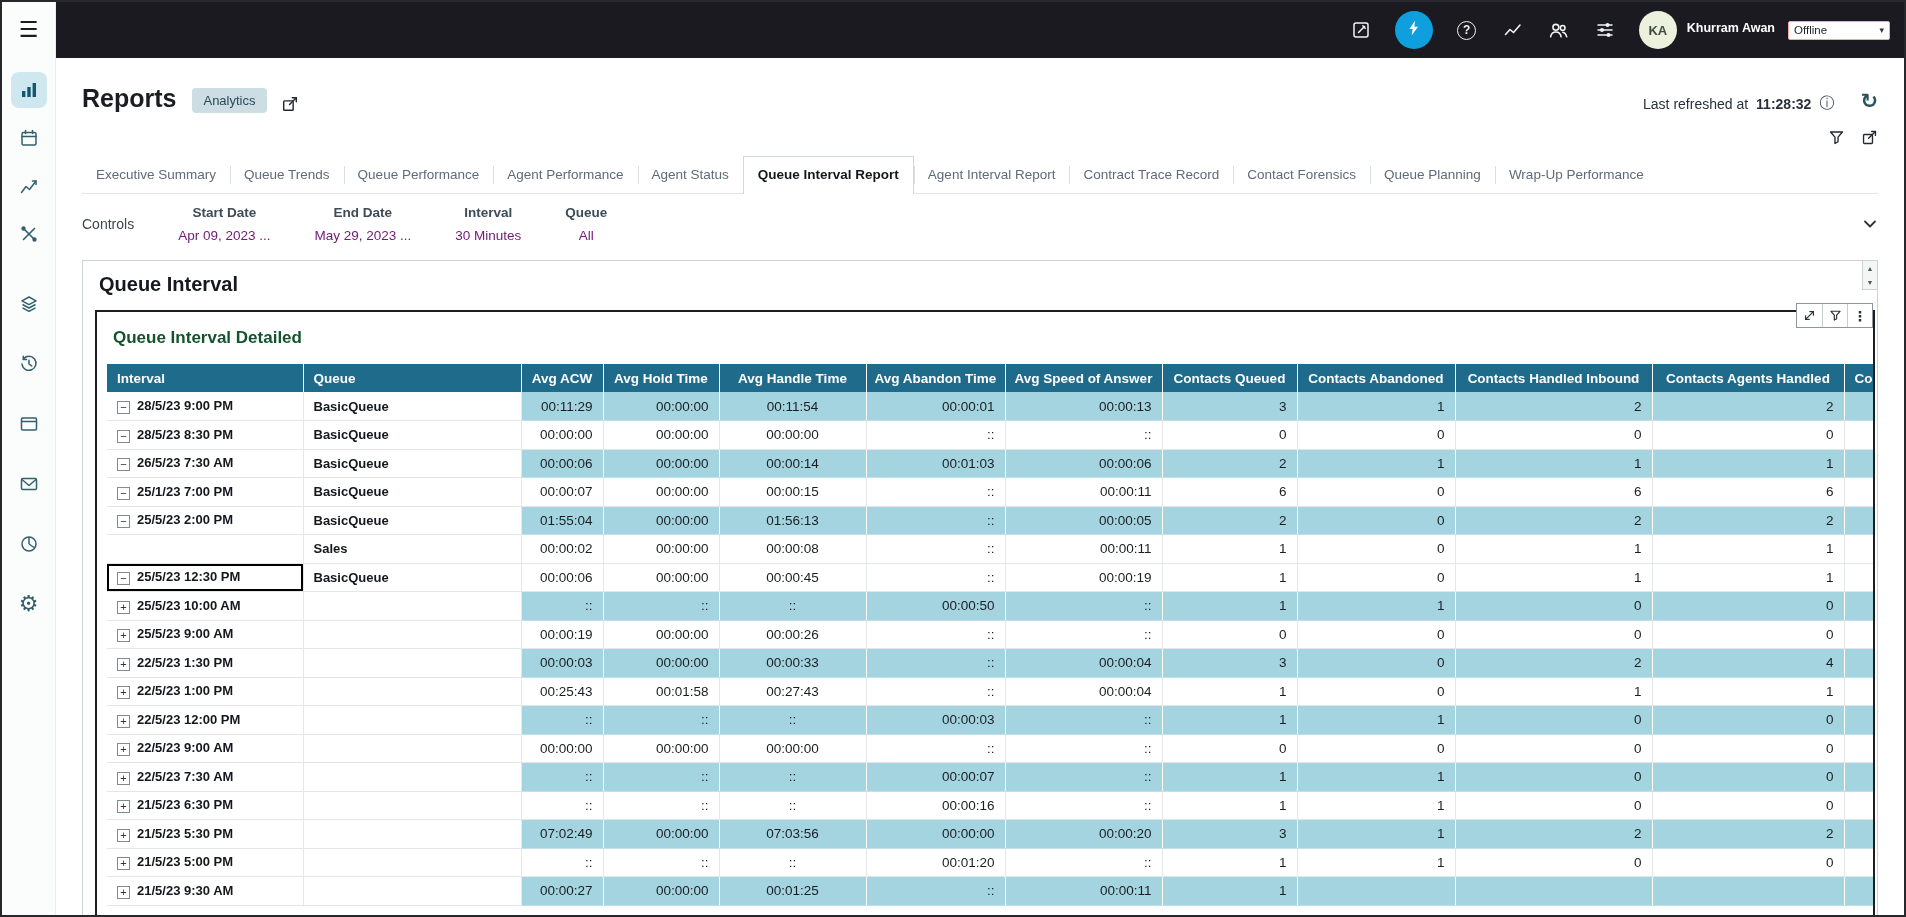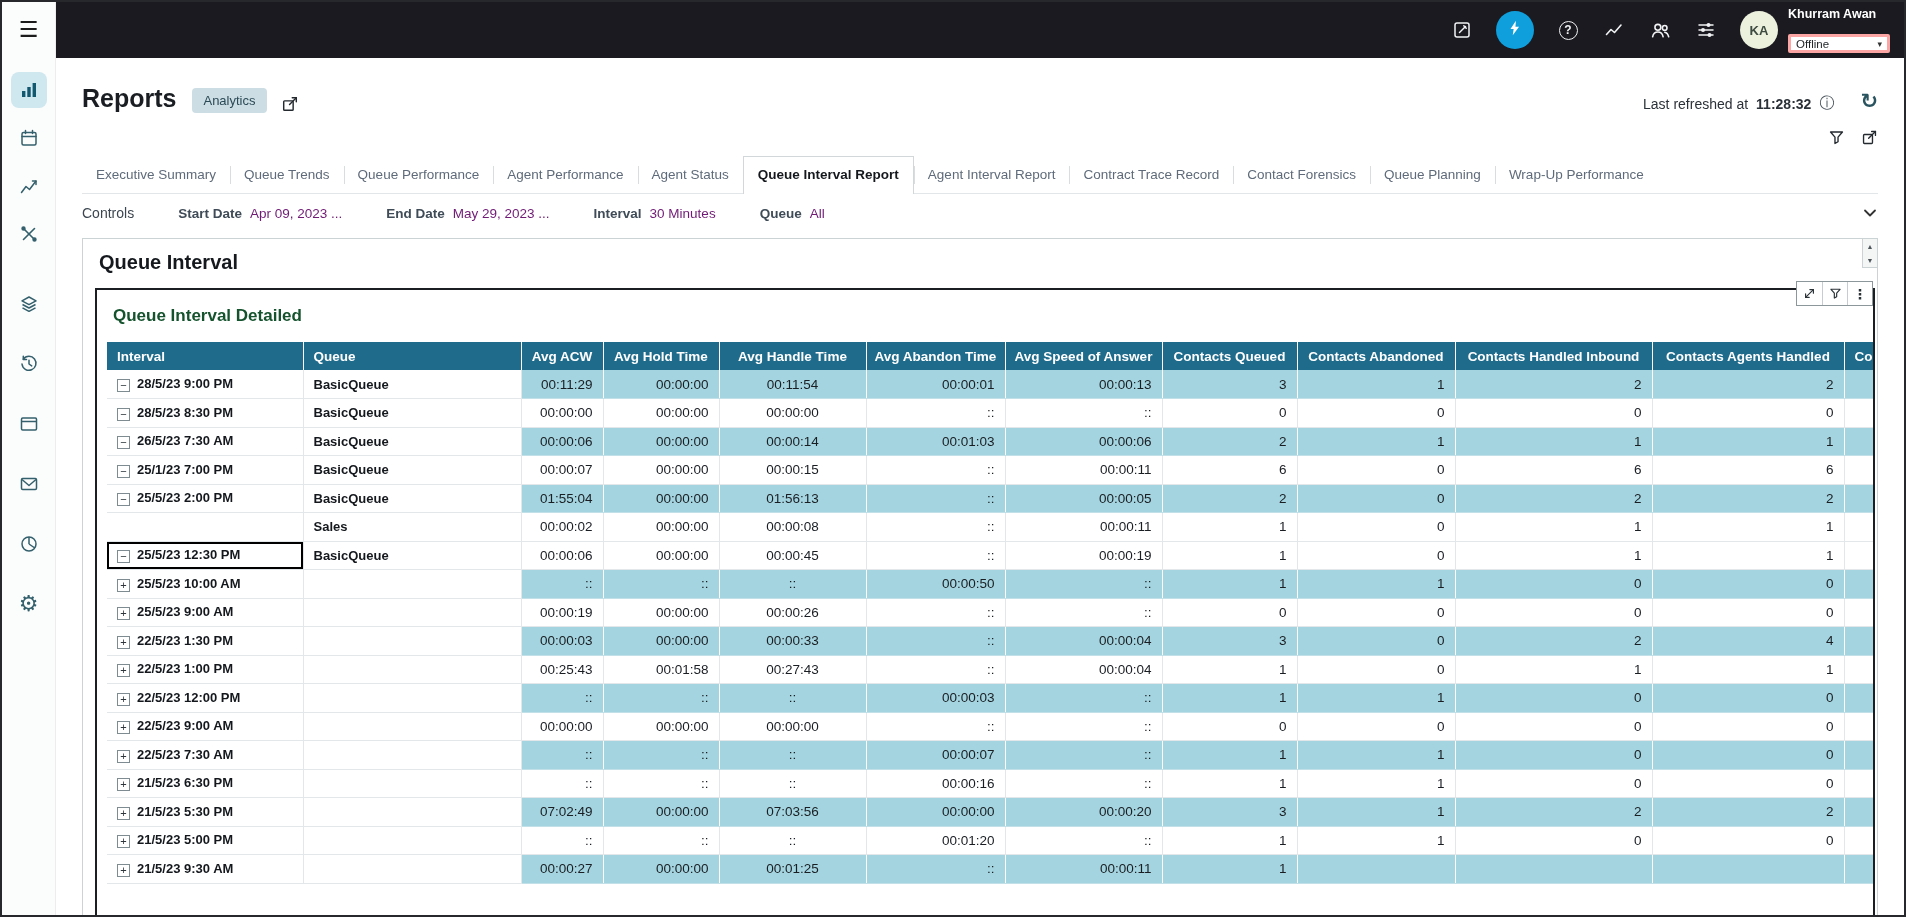--- a/index.html
+++ b/index.html
@@ -39,23 +39,23 @@
     justify-content: flex-end; padding-right: 14px; gap: 22px; z-index: 5; color: #f2f3f4;
   }
   .tb-icon { width: 24px; height: 24px; display: flex; align-items: center; justify-content: center; cursor: pointer; color: #f2f3f4; }
   .bolt-wrap { width: 38px; height: 38px; border-radius: 50%; background: var(--accent-blue, #0f9fdd);
     display: flex; align-items: center; justify-content: center; cursor: pointer; }
   .circle-q { width: 19px; height: 19px; border: 1.7px solid #f2f3f4; border-radius: 50%;
     display: flex; align-items: center; justify-content: center; font-size: 12px; font-weight: 700; }
   .user-block { display: flex; align-items: center; gap: 10px; }
   .avatar { width: 38px; height: 38px; border-radius: 50%; background: #ecf1dd; color: #3d4b40;
     display: flex; align-items: center; justify-content: center; font-weight: 700; font-size: 13px; }
-  .user-meta { display: flex; flex-direction: column; gap: 13px; }
+  .user-meta { display: flex; flex-direction: row; gap: 13px; }
   .user-name { font-size: 12.5px; font-weight: 700; color: #fff; }
-  .status-select { width: 102px; height: 19px; background: #fff; color: #1d2125; border: 3px solid #fca5a5;
+  .status-select { width: 102px; height: 19px; background: #fff; color: #1d2125; border: 1px solid #fca5a5;
     border-radius: 2px; font-size: 11.5px; display: flex; align-items: center; justify-content: space-between;
     padding: 0 5px; cursor: pointer; }
   .status-select .sel-arrow { font-size: 9px; color: #333; }
 
   
   .main { position: absolute; left: 54px; right: 0; top: 56px; bottom: 0; background: #fff; overflow: hidden; }
 
   .page-header { display: flex; align-items: flex-end; margin: 26px 26px 0 26px; }
   .page-title { font-size: 25px; font-weight: 700; color: #1a1e23; margin-right: 16px; }
   .badge { background: #ccdde4; color: #2b4a56; font-size: 13px; padding: 5px 11px; border-radius: 4px; }
@@ -71,21 +71,21 @@
 
   .tabs { display: flex; align-items: flex-end; margin: 10px 26px 0 26px; border-bottom: 1px solid #e2e6e8; }
   .tab { position: relative; padding: 10px 14px 11px 14px; font-size: 13.5px; color: #5f6b7a; white-space: nowrap; cursor: pointer; }
   .tab:not(.active):not(:first-child)::before { content: ""; position: absolute; left: 0; top: 9px; bottom: 9px; width: 1px; background: #d8dde0; }
   .tab.active { border: 1px solid #d2d8da; border-bottom: none; background: #fff; margin-bottom: -1px;
     padding-bottom: 12px; font-weight: 700; color: #14181d; }
 
   .controls-row { display: flex; align-items: center; gap: 44px; margin: 0 26px; padding: 11px 0; font-size: 14px; }
   .controls-title { color: #3c4650; }
   .controls-filters { display: flex; align-items: center; gap: 44px; }
-  .ctl { display: flex; align-items: center; gap: 8px; cursor: pointer; }
+  .ctl { display: flex; align-items: center; gap: 8px; cursor: pointer; flex-direction: column; }
   .ctl-label { font-weight: 700; color: #3f4b57; font-size: 13.5px; }
   .ctl-value { color: #701a75; font-size: 13.5px; }
   .controls-chevron { margin-left: auto; color: #333; display: flex; cursor: pointer; }
 
   
   .section-panel { position: relative; margin: 6px 26px 0 26px; border: 1px solid #ccd3d5; height: 690px; background: #fff; }
   .section-header { display: flex; align-items: center; padding: 12px 16px; }
   .section-title { font-size: 20px; font-weight: 700; color: #15191e; }
   .mini-scroll { position: absolute; top: 0; right: 0; width: 15px; background: #f4f6f6;
     border-left: 1px solid #ccd3d5; border-bottom: 1px solid #ccd3d5; z-index: 3; }

